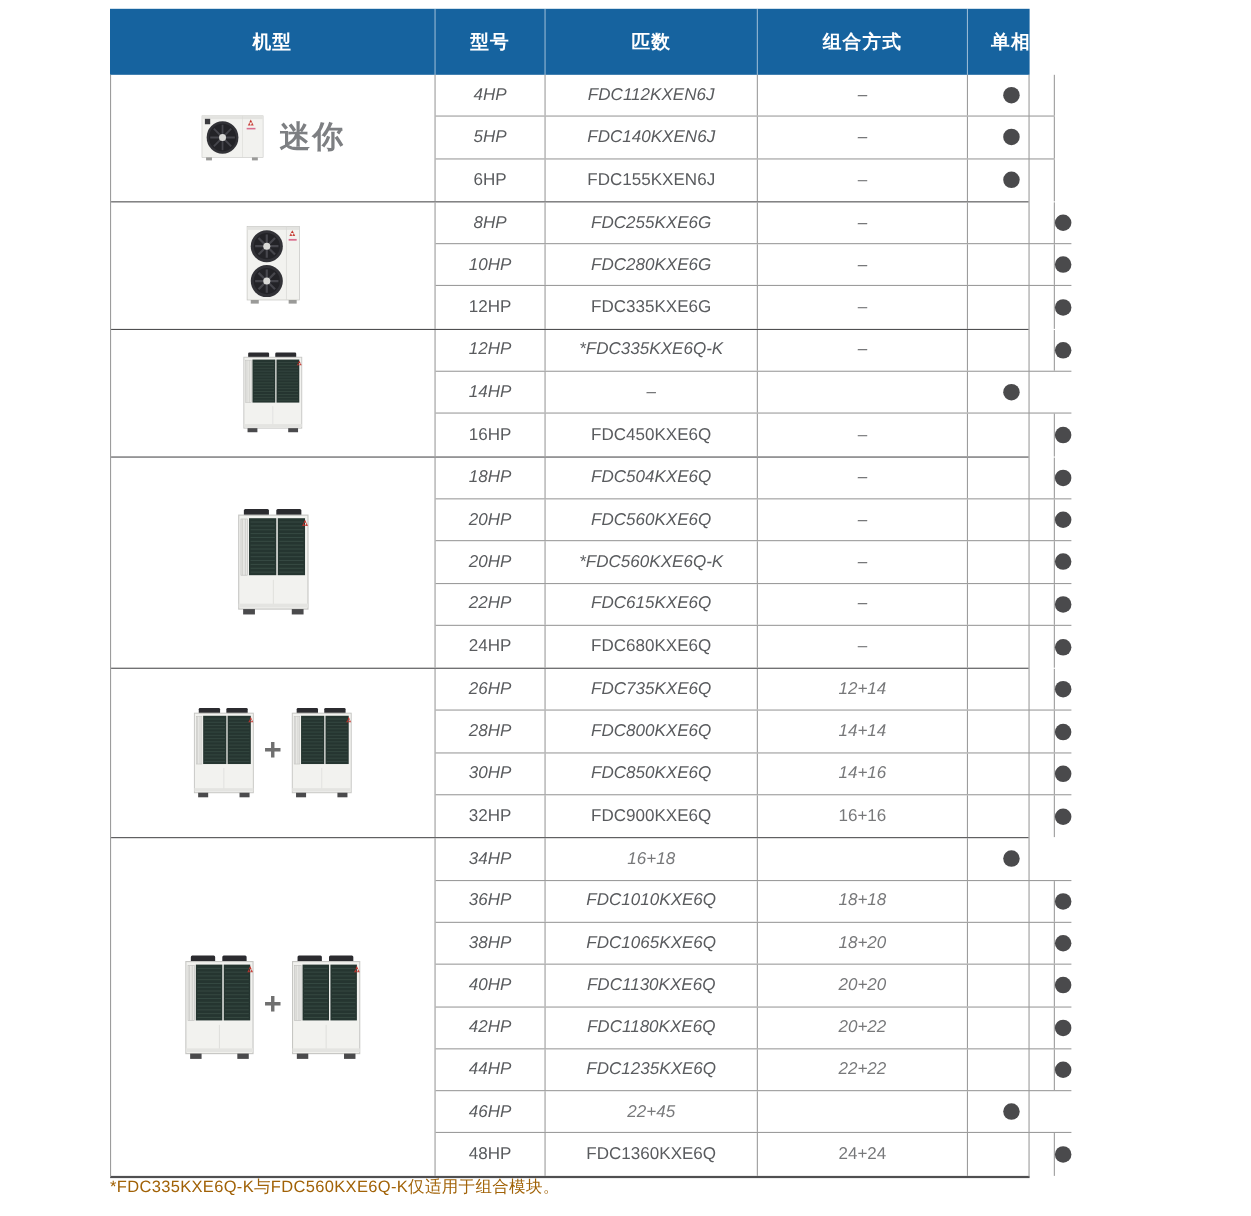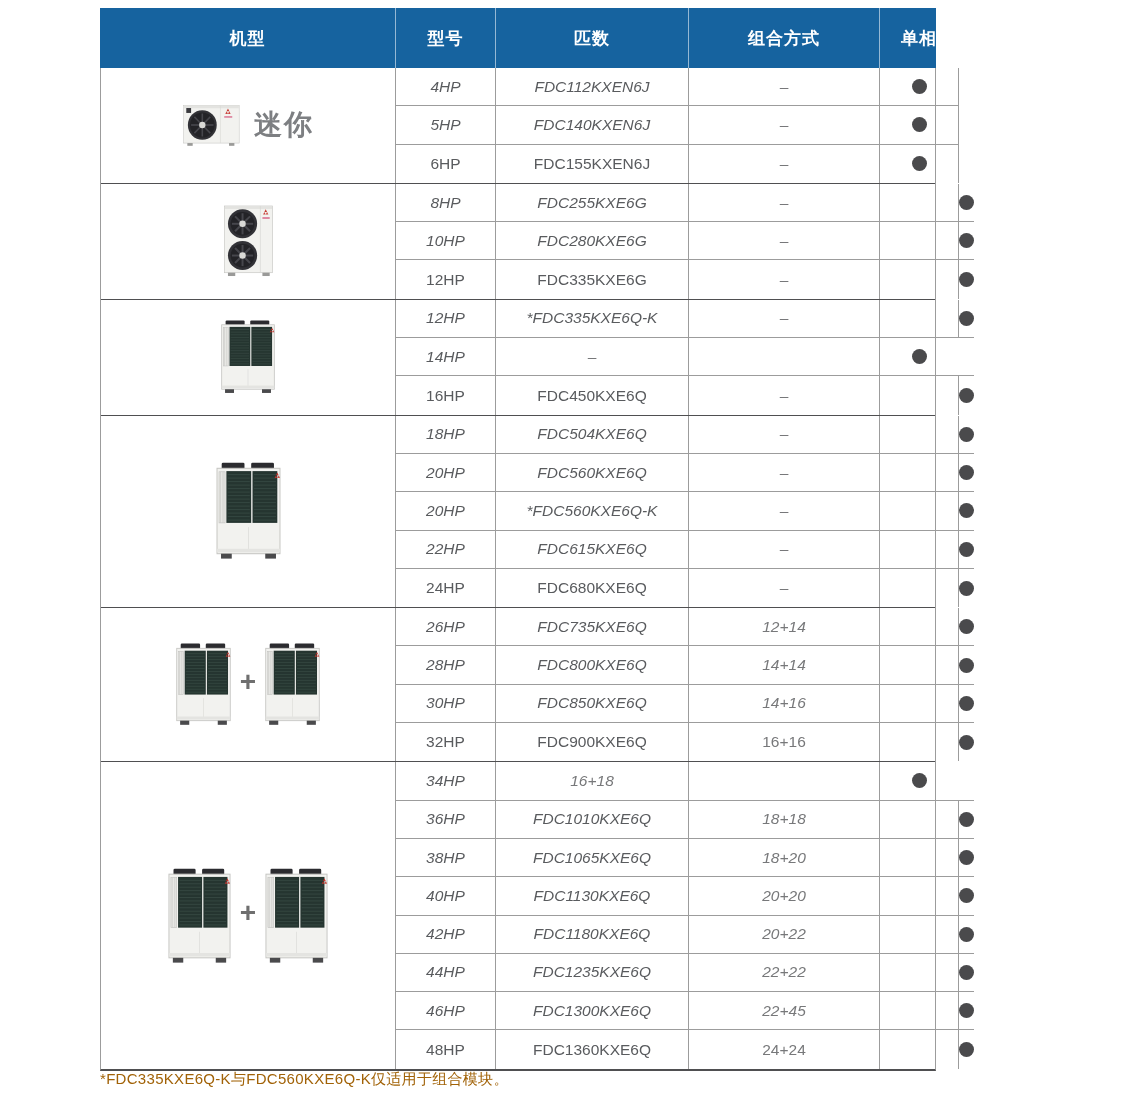--- a/index.html
+++ b/index.html
@@ -689,21 +689,20 @@
             <div class="cell">44HP</div>
             <div class="cell">FDC1235KXE6Q</div>
             <div class="cell dash">22+22</div>
             <div class="cell"></div>
             <div class="cell">
               <span class="dot"></span>
             </div>
           </div>
           <div class="row">
             <div class="cell">46HP</div>
-            <div class="cell">FDC1300KXE6Q</div>
             <div class="cell dash">22+45</div>
             <div class="cell"></div>
             <div class="cell">
               <span class="dot"></span>
             </div>
           </div>
           <div class="row">
             <div class="cell">48HP</div>
             <div class="cell">FDC1360KXE6Q</div>
             <div class="cell dash">24+24</div>

